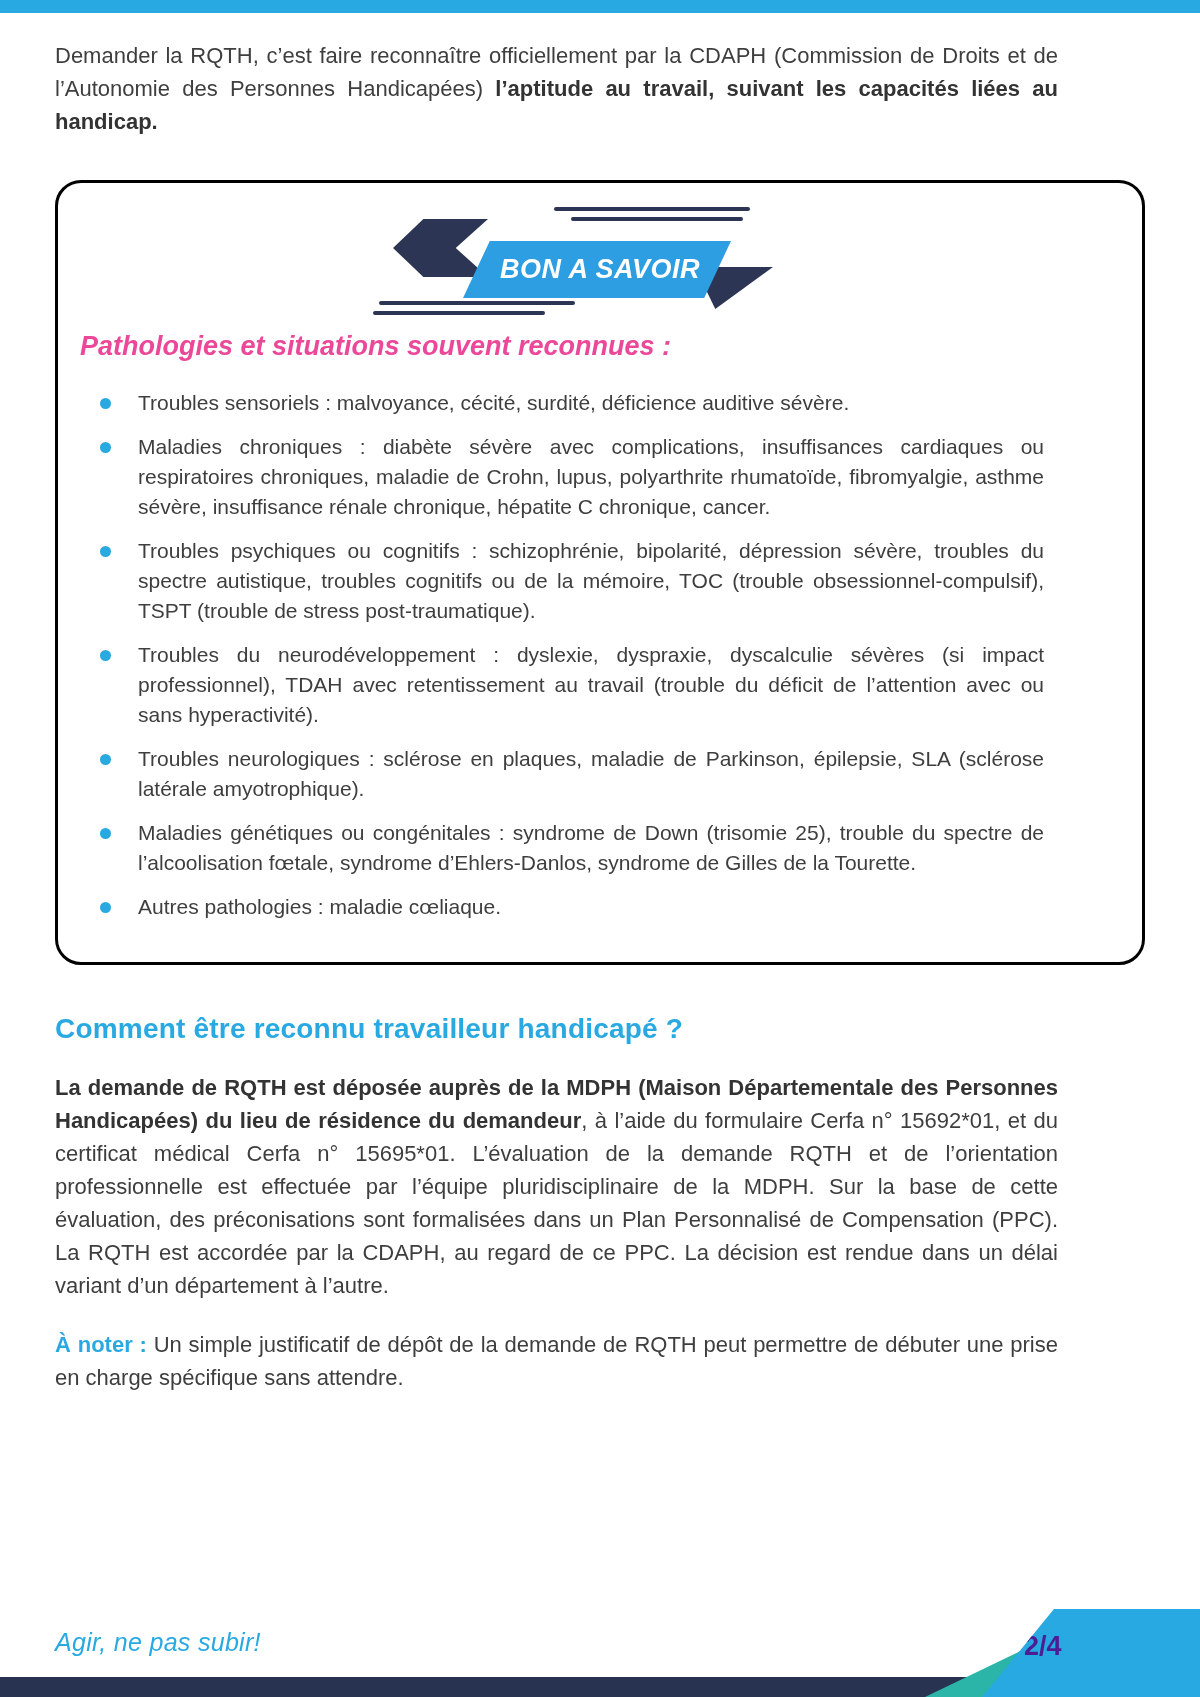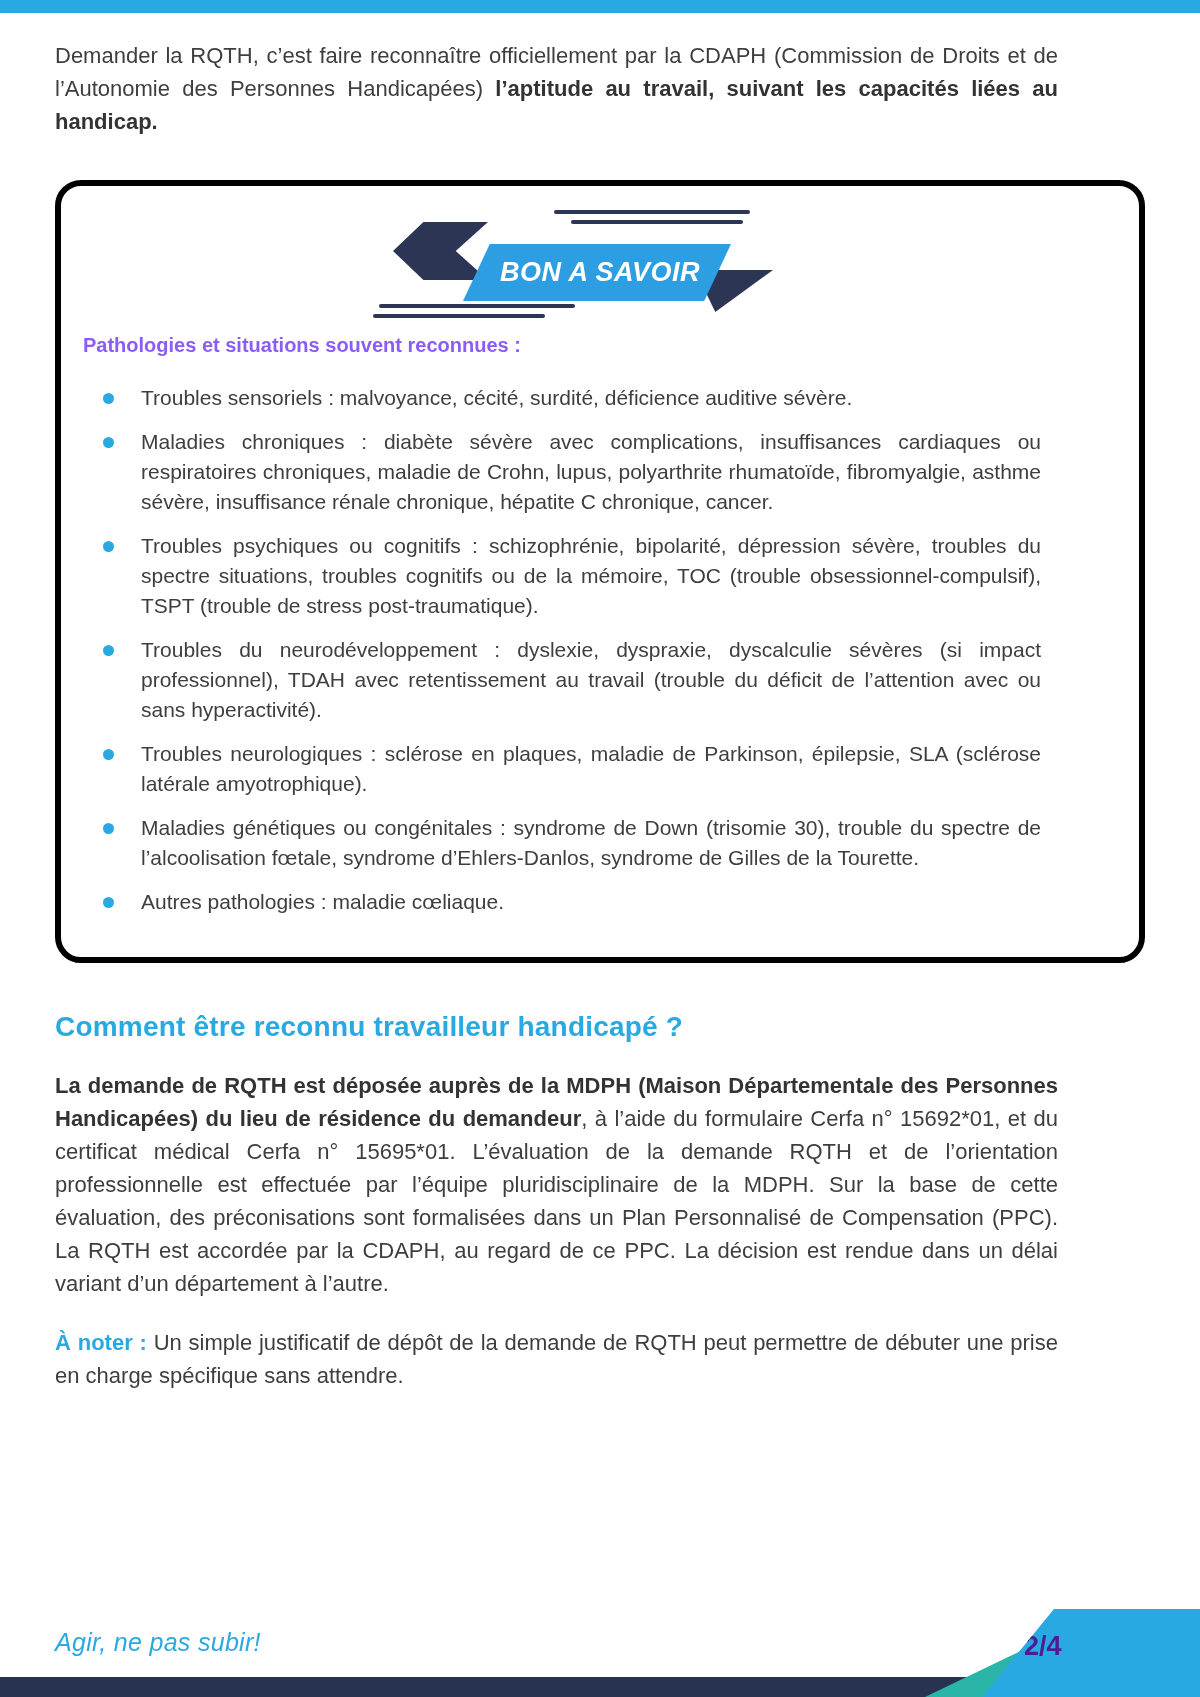--- a/index.html
+++ b/index.html
@@ -17,21 +17,21 @@
 
   p.lead, p.body-par, p.note {
     margin-top:26px; width:1003px; text-align:justify;
     font-size:22px; line-height:33px;
   }
   p strong { font-weight:700; color:#333; }
 
   
   .info-box {
     margin-top:42px; width:1090px;
-    border:6px solid #000000; border-radius:26px;
+    border:3px solid #000000; border-radius:26px;
     padding:20px 0 40px;
     background:#fff;
   }
 
   
   .banner { position:relative; width:470px; height:118px; margin:0 auto; }
   .banner .bar { position:absolute; height:4px; background:#2c3553; border-radius:2px; }
   .bar.t1 { top:4px;  right:85px; width:196px; }
   .bar.t2 { top:14px; right:92px; width:172px; }
   .bar.b1 { top:98px;  left:14px; width:196px; }
@@ -44,21 +44,21 @@
     position:absolute; left:330px; top:64px; width:78px; height:42px; background:#2c3553;
     clip-path:polygon(0 0,100% 0,26% 100%);
   }
   .ribbon {
     position:absolute; left:98px; top:38px; width:268px; height:57px; background:#2d9ee2;
     clip-path:polygon(10% 0,100% 0,90% 100%,0 100%);
     display:flex; align-items:center; justify-content:center; z-index:2;
   }
   .ribbon span { color:#fff; font-style:italic; font-weight:700; font-size:27px; letter-spacing:.5px; padding-left:6px; }
 
-  h2.box-heading { margin:10px 0 0 22px; font-size:20px; font-weight:700; color:#8b5cf6; }
+  h2.box-heading { margin:10px 0 0 22px; font-size:27px; font-weight:700; color:#ec4899;font-style:italic; }
 
   ul.bullets { list-style:none; margin:26px 0 0; padding:0 98px 0 42px; }
   ul.bullets li { display:flex; margin-top:14px; align-items:flex-start; }
   ul.bullets li:first-child { margin-top:0; }
   .dot { flex:0 0 11px; width:11px; height:11px; margin:10px 27px 0 0; border-radius:50%; background:#29a9e1; }
   .li-text { flex:1; font-size:21px; line-height:30px; text-align:justify; }
 
   .note-label { color:#29a9e1; font-weight:700; }
 
   
@@ -110,33 +110,33 @@
       <li>
           <span class="dot"></span>
           <span class="li-text">Troubles sensoriels : malvoyance, cécité, surdité, déficience auditive sévère.</span>
         </li>
       <li>
           <span class="dot"></span>
           <span class="li-text">Maladies chroniques : diabète sévère avec complications, insuffisances cardiaques ou respiratoires chroniques, maladie de Crohn, lupus, polyarthrite rhumatoïde, fibromyalgie, asthme sévère, insuffisance rénale chronique, hépatite C chronique, cancer.</span>
         </li>
       <li>
           <span class="dot"></span>
-          <span class="li-text">Troubles psychiques ou cognitifs : schizophrénie, bipolarité, dépression sévère, troubles du spectre situations, troubles cognitifs ou de la mémoire, TOC (trouble obsessionnel-compulsif), TSPT (trouble de stress post-traumatique).</span>
+          <span class="li-text">Troubles psychiques ou cognitifs : schizophrénie, bipolarité, dépression sévère, troubles du spectre autistique, troubles cognitifs ou de la mémoire, TOC (trouble obsessionnel-compulsif), TSPT (trouble de stress post-traumatique).</span>
         </li>
       <li>
           <span class="dot"></span>
           <span class="li-text">Troubles du neurodéveloppement : dyslexie, dyspraxie, dyscalculie sévères (si impact professionnel), TDAH avec retentissement au travail (trouble du déficit de l’attention avec ou sans hyperactivité).</span>
         </li>
       <li>
           <span class="dot"></span>
           <span class="li-text">Troubles neurologiques : sclérose en plaques, maladie de Parkinson, épilepsie, SLA (sclérose latérale amyotrophique).</span>
         </li>
       <li>
           <span class="dot"></span>
-          <span class="li-text">Maladies génétiques ou congénitales : syndrome de Down (trisomie 30), trouble du spectre de l’alcoolisation fœtale, syndrome d’Ehlers-Danlos, syndrome de Gilles de la Tourette.</span>
+          <span class="li-text">Maladies génétiques ou congénitales : syndrome de Down (trisomie 25), trouble du spectre de l’alcoolisation fœtale, syndrome d’Ehlers-Danlos, syndrome de Gilles de la Tourette.</span>
         </li>
       <li>
           <span class="dot"></span>
           <span class="li-text">Autres pathologies : maladie cœliaque.</span>
         </li>
     </ul>
 
   </section>
 
   <h1 class="section-title second">Comment être reconnu travailleur handicapé ?</h1>

